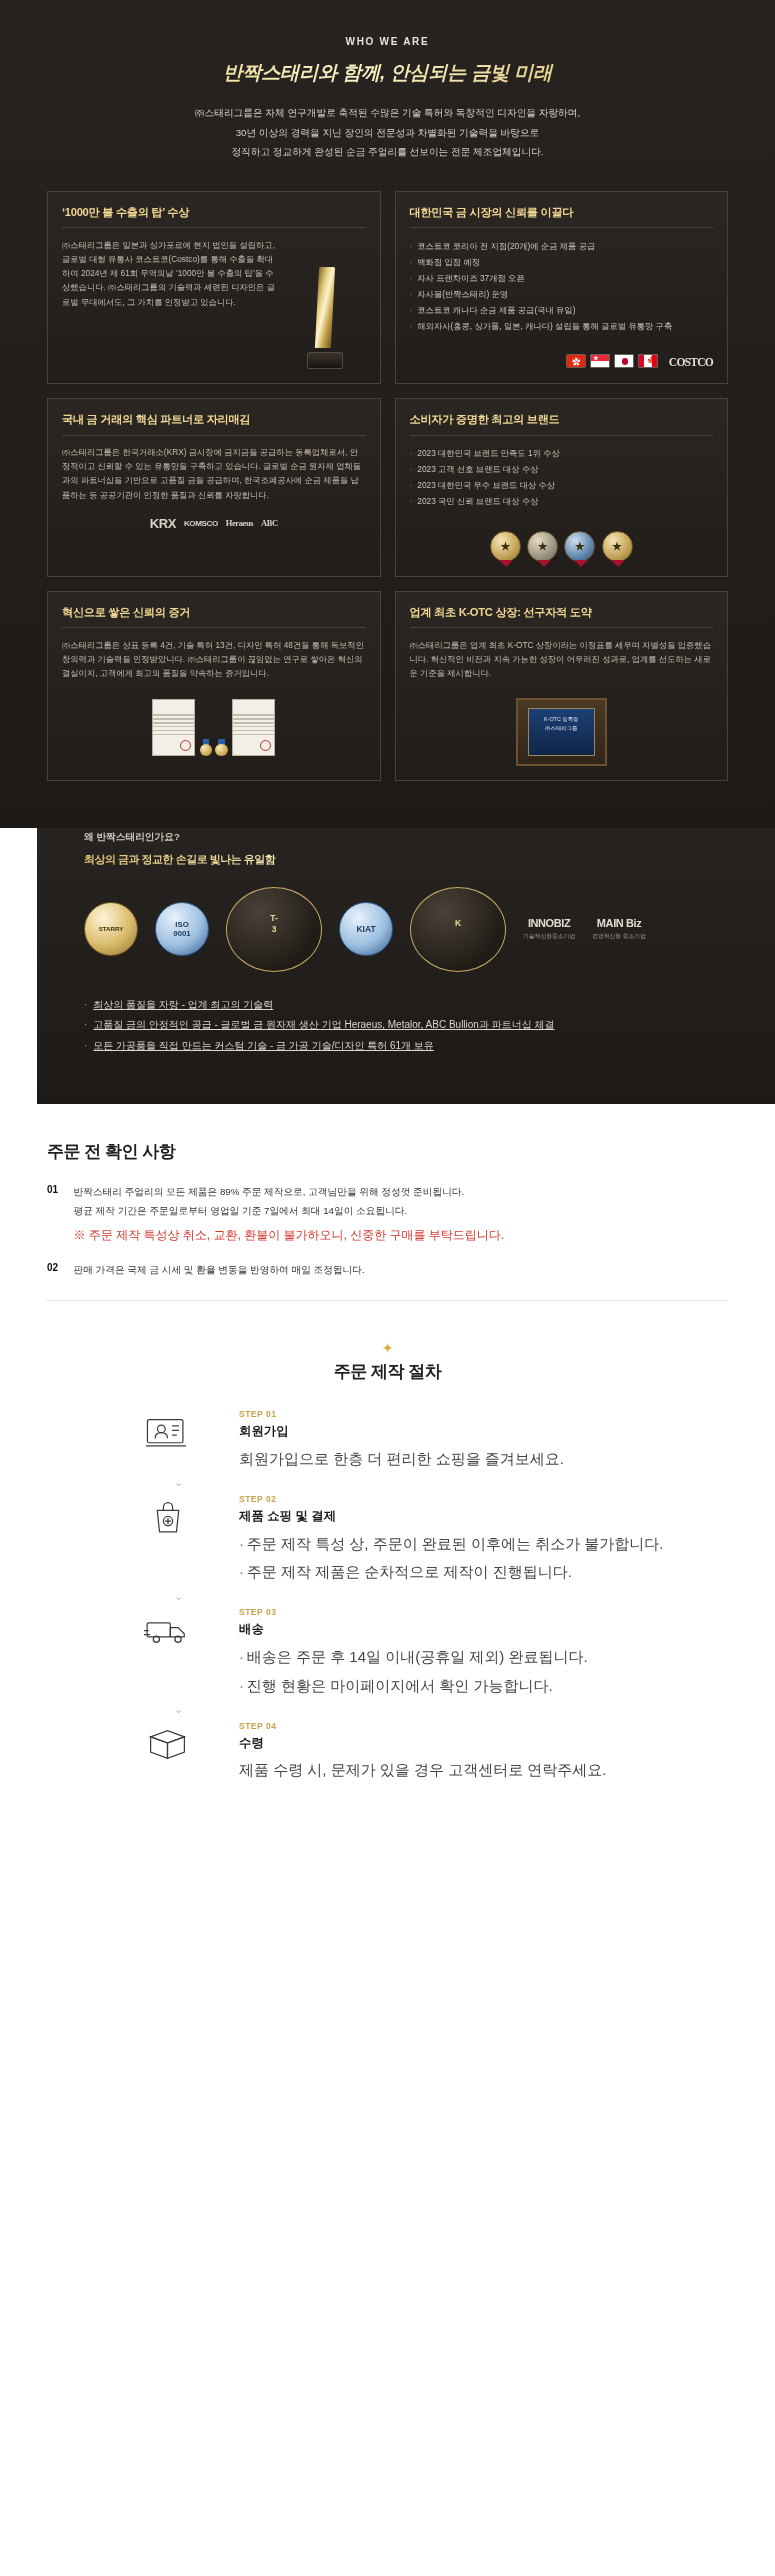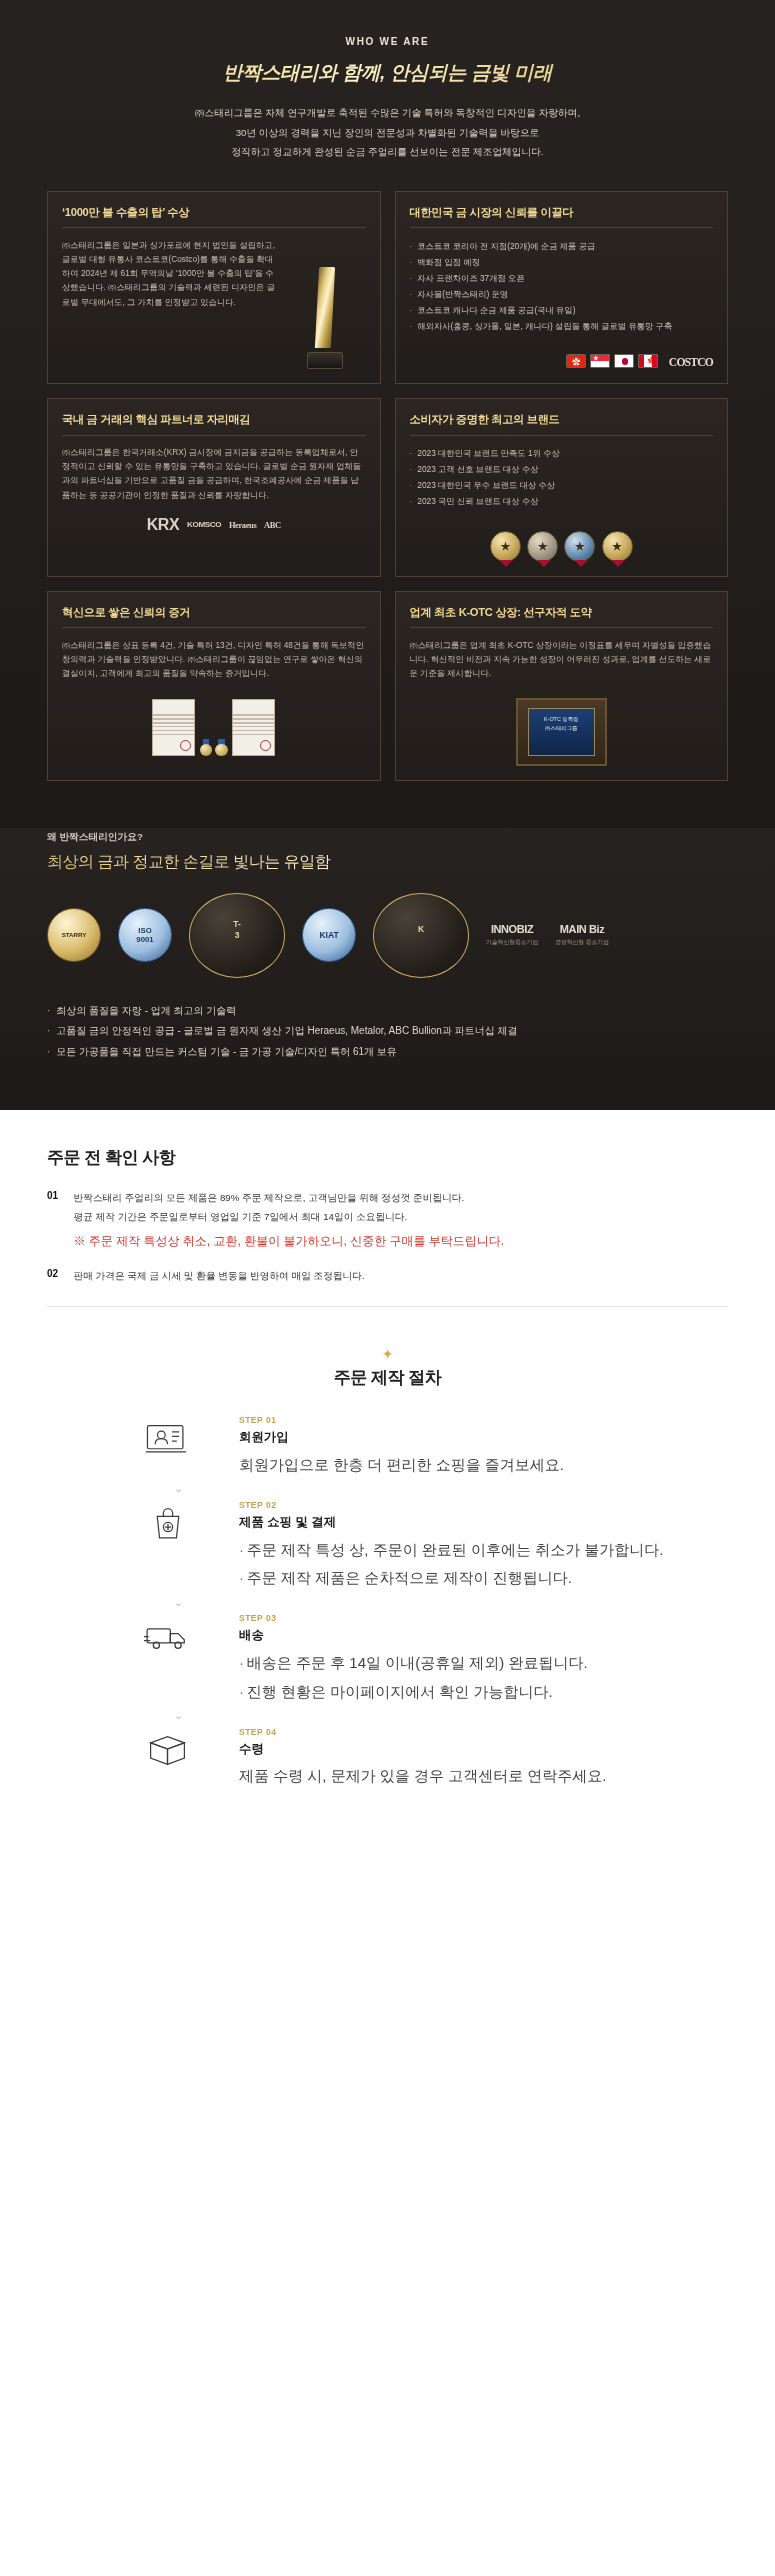--- a/index.html
+++ b/index.html
@@ -145,21 +145,21 @@
     color: #e3ddd4; margin-top: 4.7px; width: 100%; text-align: center;
     font-family: "Liberation Serif", serif;
   }
 
   
   .logo-row {
     display: flex; align-items: center; justify-content: center;
     gap: 7.8px; margin-top: 4.7px; width: 100%;
   }
   .logo-chip {
-    color: #d9d2c8; font-weight: bold; font-size: 16px;
+    color: #d9d2c8; font-weight: bold; font-size: 13px;
     letter-spacing: -0.4px; white-space: nowrap;
   }
   .logo-chip.sm { font-size: 8.1px; font-weight: bold; }
   .logo-chip.serif { font-family: "Liberation Serif", serif; font-size: 8.5px; }
 
   
   .seal-row { display: flex; gap: 6.2px; justify-content: center; align-items: flex-end; width: 100%; }
   .seal {
     width: 31px; height: 31px; border-radius: 50%;
     background: radial-gradient(circle at 35% 30%, #f6e6b4, #c2a255 60%, #8a6f2d);
@@ -209,24 +209,24 @@
     display: flex; align-items: center; justify-content: center;
   }
   .plaque-inner {
     width: 67px; height: 48px; background: linear-gradient(180deg,#1c3f74,#0f2748);
     border: 0.8px solid #9c855a;
     color: #dfe8f5; font-size: 5.4px; text-align: center; padding-top: 6.2px;
     line-height: 1.7;
   }
 
   
-  .why { padding: 3.1px 47px 48px 47px; }
+  .why { padding: 3.1px 47px 48px 47px; margin-left: 37px; }
   .why-eyebrow { font-size: 9.7px; color: #cfc8bd; font-weight: bold; }
   .why-title {
-    margin-top: 7.8px; font-size: 16px; font-weight: normal;
+    margin-top: 7.8px; font-size: 11px; font-weight: bold;
     background: linear-gradient(90deg,#e7c977,#fdf4cd 45%,#d6b45c);
     -webkit-background-clip: text; background-clip: text; color: transparent;
     letter-spacing: -0.5px;
   }
   .cert-logos {
     margin-top: 20px; display: flex; align-items: center; gap: 17px; justify-content: flex-start;
   }
   .cl {
     width: 54px; height: 54px; border-radius: 50%;
     display: flex; align-items: center; justify-content: center;
@@ -243,21 +243,21 @@
   .cl.blue {
     background: radial-gradient(circle at 35% 28%, #e7f1fb, #9dbfe0 55%, #2e5b8d);
     border: 1.6px solid #2e5b8d; color: #16385c;
   }
   .cl-flat { color: #e3dcd1; font-weight: bold; font-size: 11px; letter-spacing: -0.4px; text-align: center; line-height: 1.25; }
   .cl-flat small { display: block; font-size: 5.8px; font-weight: normal; color: #a39a8d; letter-spacing: 0; margin-top: 2.3px; }
 
   .why-list { margin-top: 23px; }
   .why-list li {
     list-style: none; font-size: 10px; line-height: 2.05; color: #ded7cc;
-    padding-left: 9.3px; position: relative;
+    padding-left: 9.3px; position: relative; text-decoration: underline;
   }
   .why-list li:before { content: "·"; position: absolute; left: 0; color: #b6ac9d; }
 
   
   .light { background: #fff; padding: 36px 47px 7.8px 47px; }
   .sec-title { font-size: 17px; font-weight: bold; color: #1f1f1f; letter-spacing: -0.5px; }
   .notice { margin-top: 20px; }
   .notice-row { display: flex; gap: 11px; margin-bottom: 17px; }
   .notice-num { font-size: 10px; font-weight: bold; color: #111; flex: 0 0 15.5px; padding-top: 0.8px; }
   .notice-text { font-size: 9.7px; line-height: 1.95; color: #333; }

